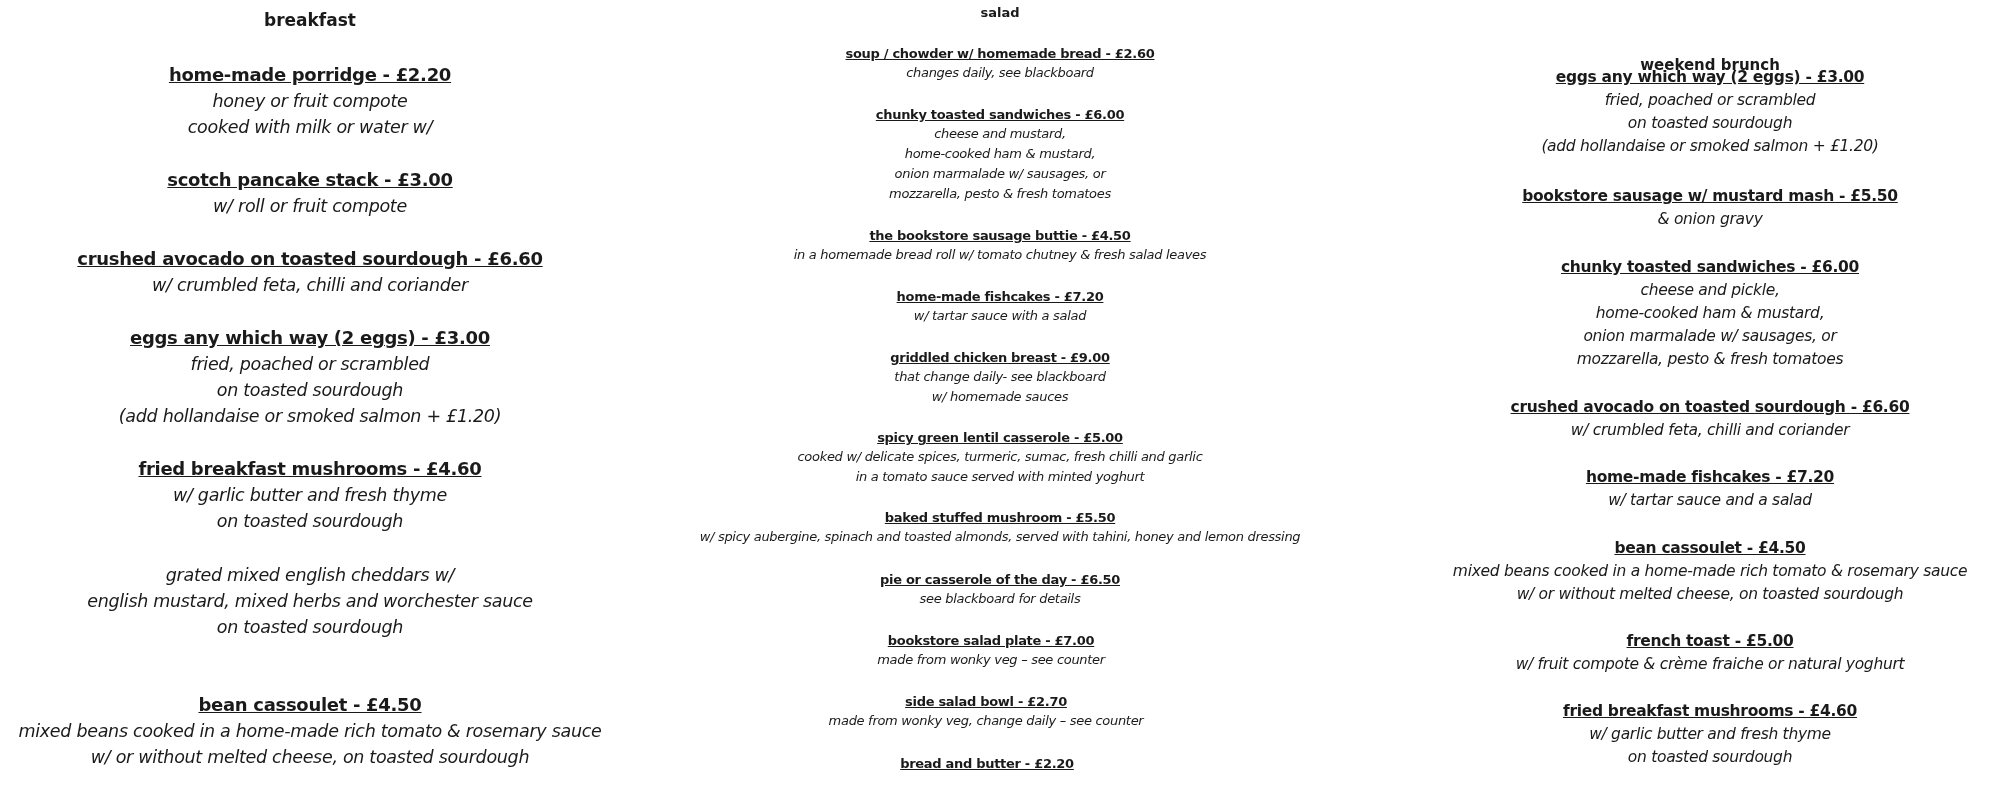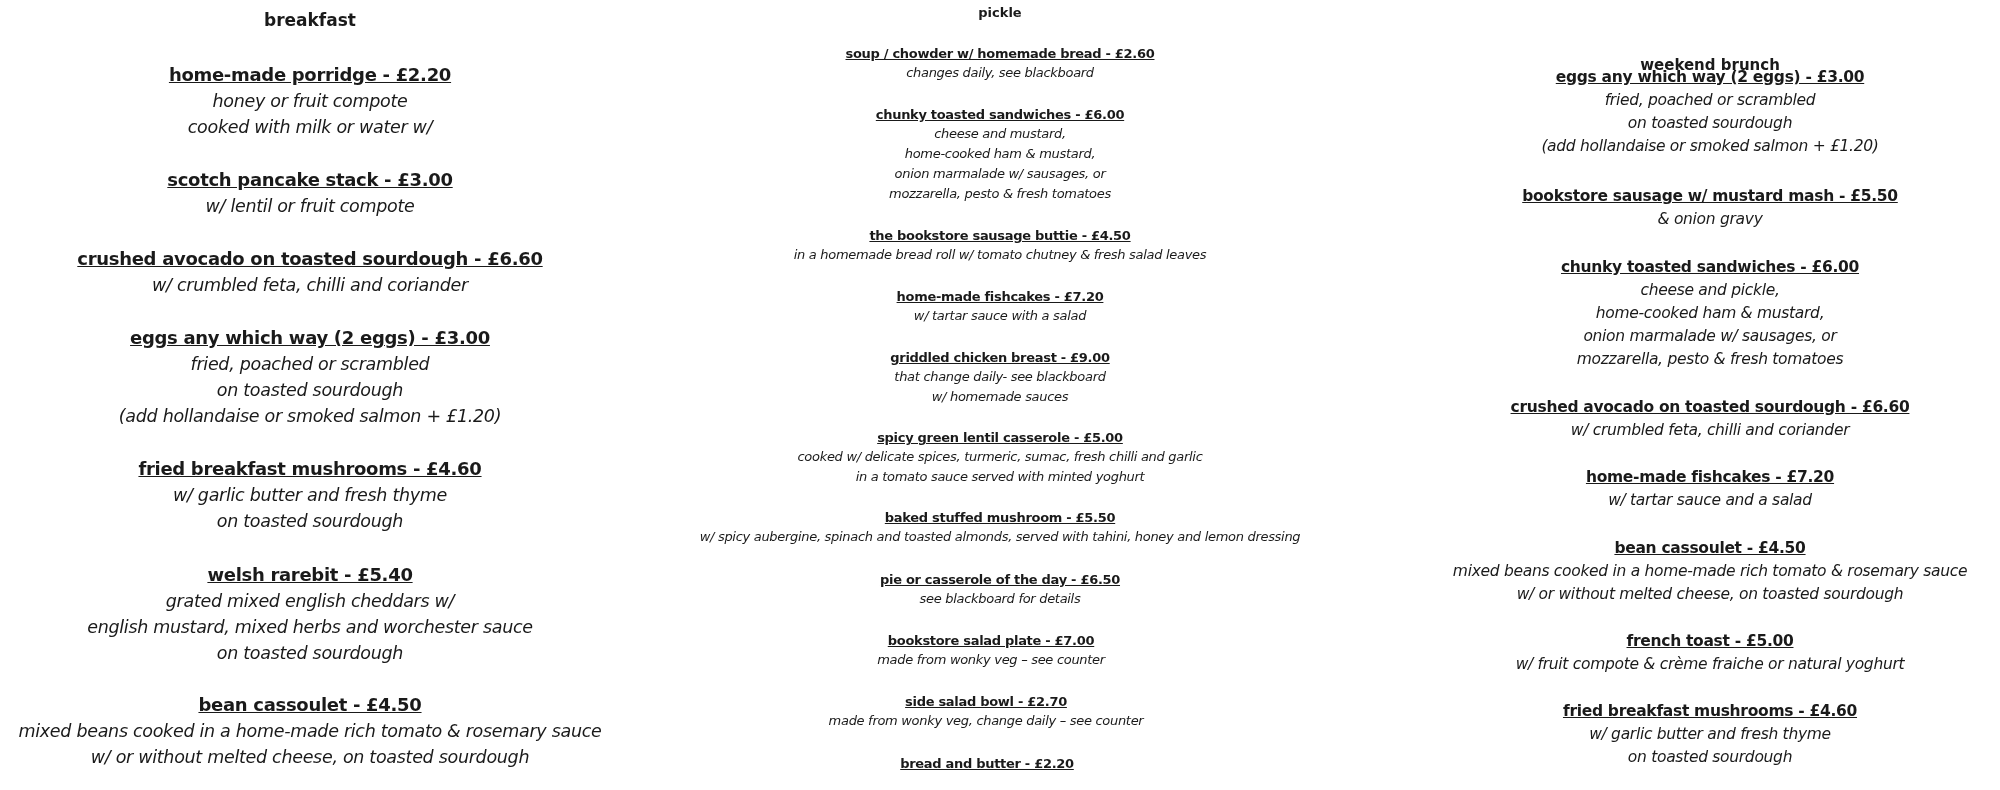--- a/index.html
+++ b/index.html
@@ -65,21 +65,21 @@
   <div class="sec-title">breakfast</div>
 
   <div class="item" style="top:62px">
     <span class="item-title">home-made porridge - £2.20</span>
     <span class="line it">honey or fruit compote</span>
     <span class="line it">cooked with milk or water w/</span>
   </div>
 
   <div class="item" style="top:167px">
     <span class="item-title">scotch pancake stack - £3.00</span>
-    <span class="line it">w/ lentil or fruit compote</span>
+    <span class="line it">w/ roll or fruit compote</span>
   </div>
 
   <div class="item" style="top:246px">
     <span class="item-title">crushed avocado on toasted sourdough - £6.60</span>
     <span class="line it">w/ crumbled feta, chilli and coriander</span>
   </div>
 
   <div class="item" style="top:325px">
     <span class="item-title">eggs any which way (2 eggs) - £3.00</span>
     <span class="line it">fried, poached or scrambled</span>
@@ -87,35 +87,34 @@
     <span class="line it">(add hollandaise or smoked salmon + £1.20)</span>
   </div>
 
   <div class="item" style="top:456px">
     <span class="item-title">fried breakfast mushrooms - £4.60</span>
     <span class="line it">w/ garlic butter and fresh thyme</span>
     <span class="line it">on toasted sourdough</span>
   </div>
 
   <div class="item" style="top:562px">
-    <span class="item-title">welsh rarebit - £5.40</span>
     <span class="line">grated mixed english cheddars w/</span>
     <span class="line it">english mustard, mixed herbs and worchester sauce</span>
     <span class="line it">on toasted sourdough</span>
   </div>
 
   <div class="item" style="top:692px">
     <span class="item-title">bean cassoulet - £4.50</span>
     <span class="line it">mixed beans cooked in a home-made rich tomato &amp; rosemary sauce</span>
     <span class="line it">w/ or without melted cheese, on toasted sourdough</span>
   </div>
 </div>
 
 <div class="col col-lunch">
-  <div class="sec-title">pickle</div>
+  <div class="sec-title">salad</div>
 
   <div class="item" style="top:44px">
     <span class="item-title">soup / chowder w/ homemade bread - £2.60</span>
     <span class="line it">changes daily, see blackboard</span>
   </div>
 
   <div class="item" style="top:105px">
     <span class="item-title">chunky toasted sandwiches - £6.00</span>
     <span class="line">cheese and mustard,</span>
     <span class="line">home-cooked ham &amp; mustard,</span>

